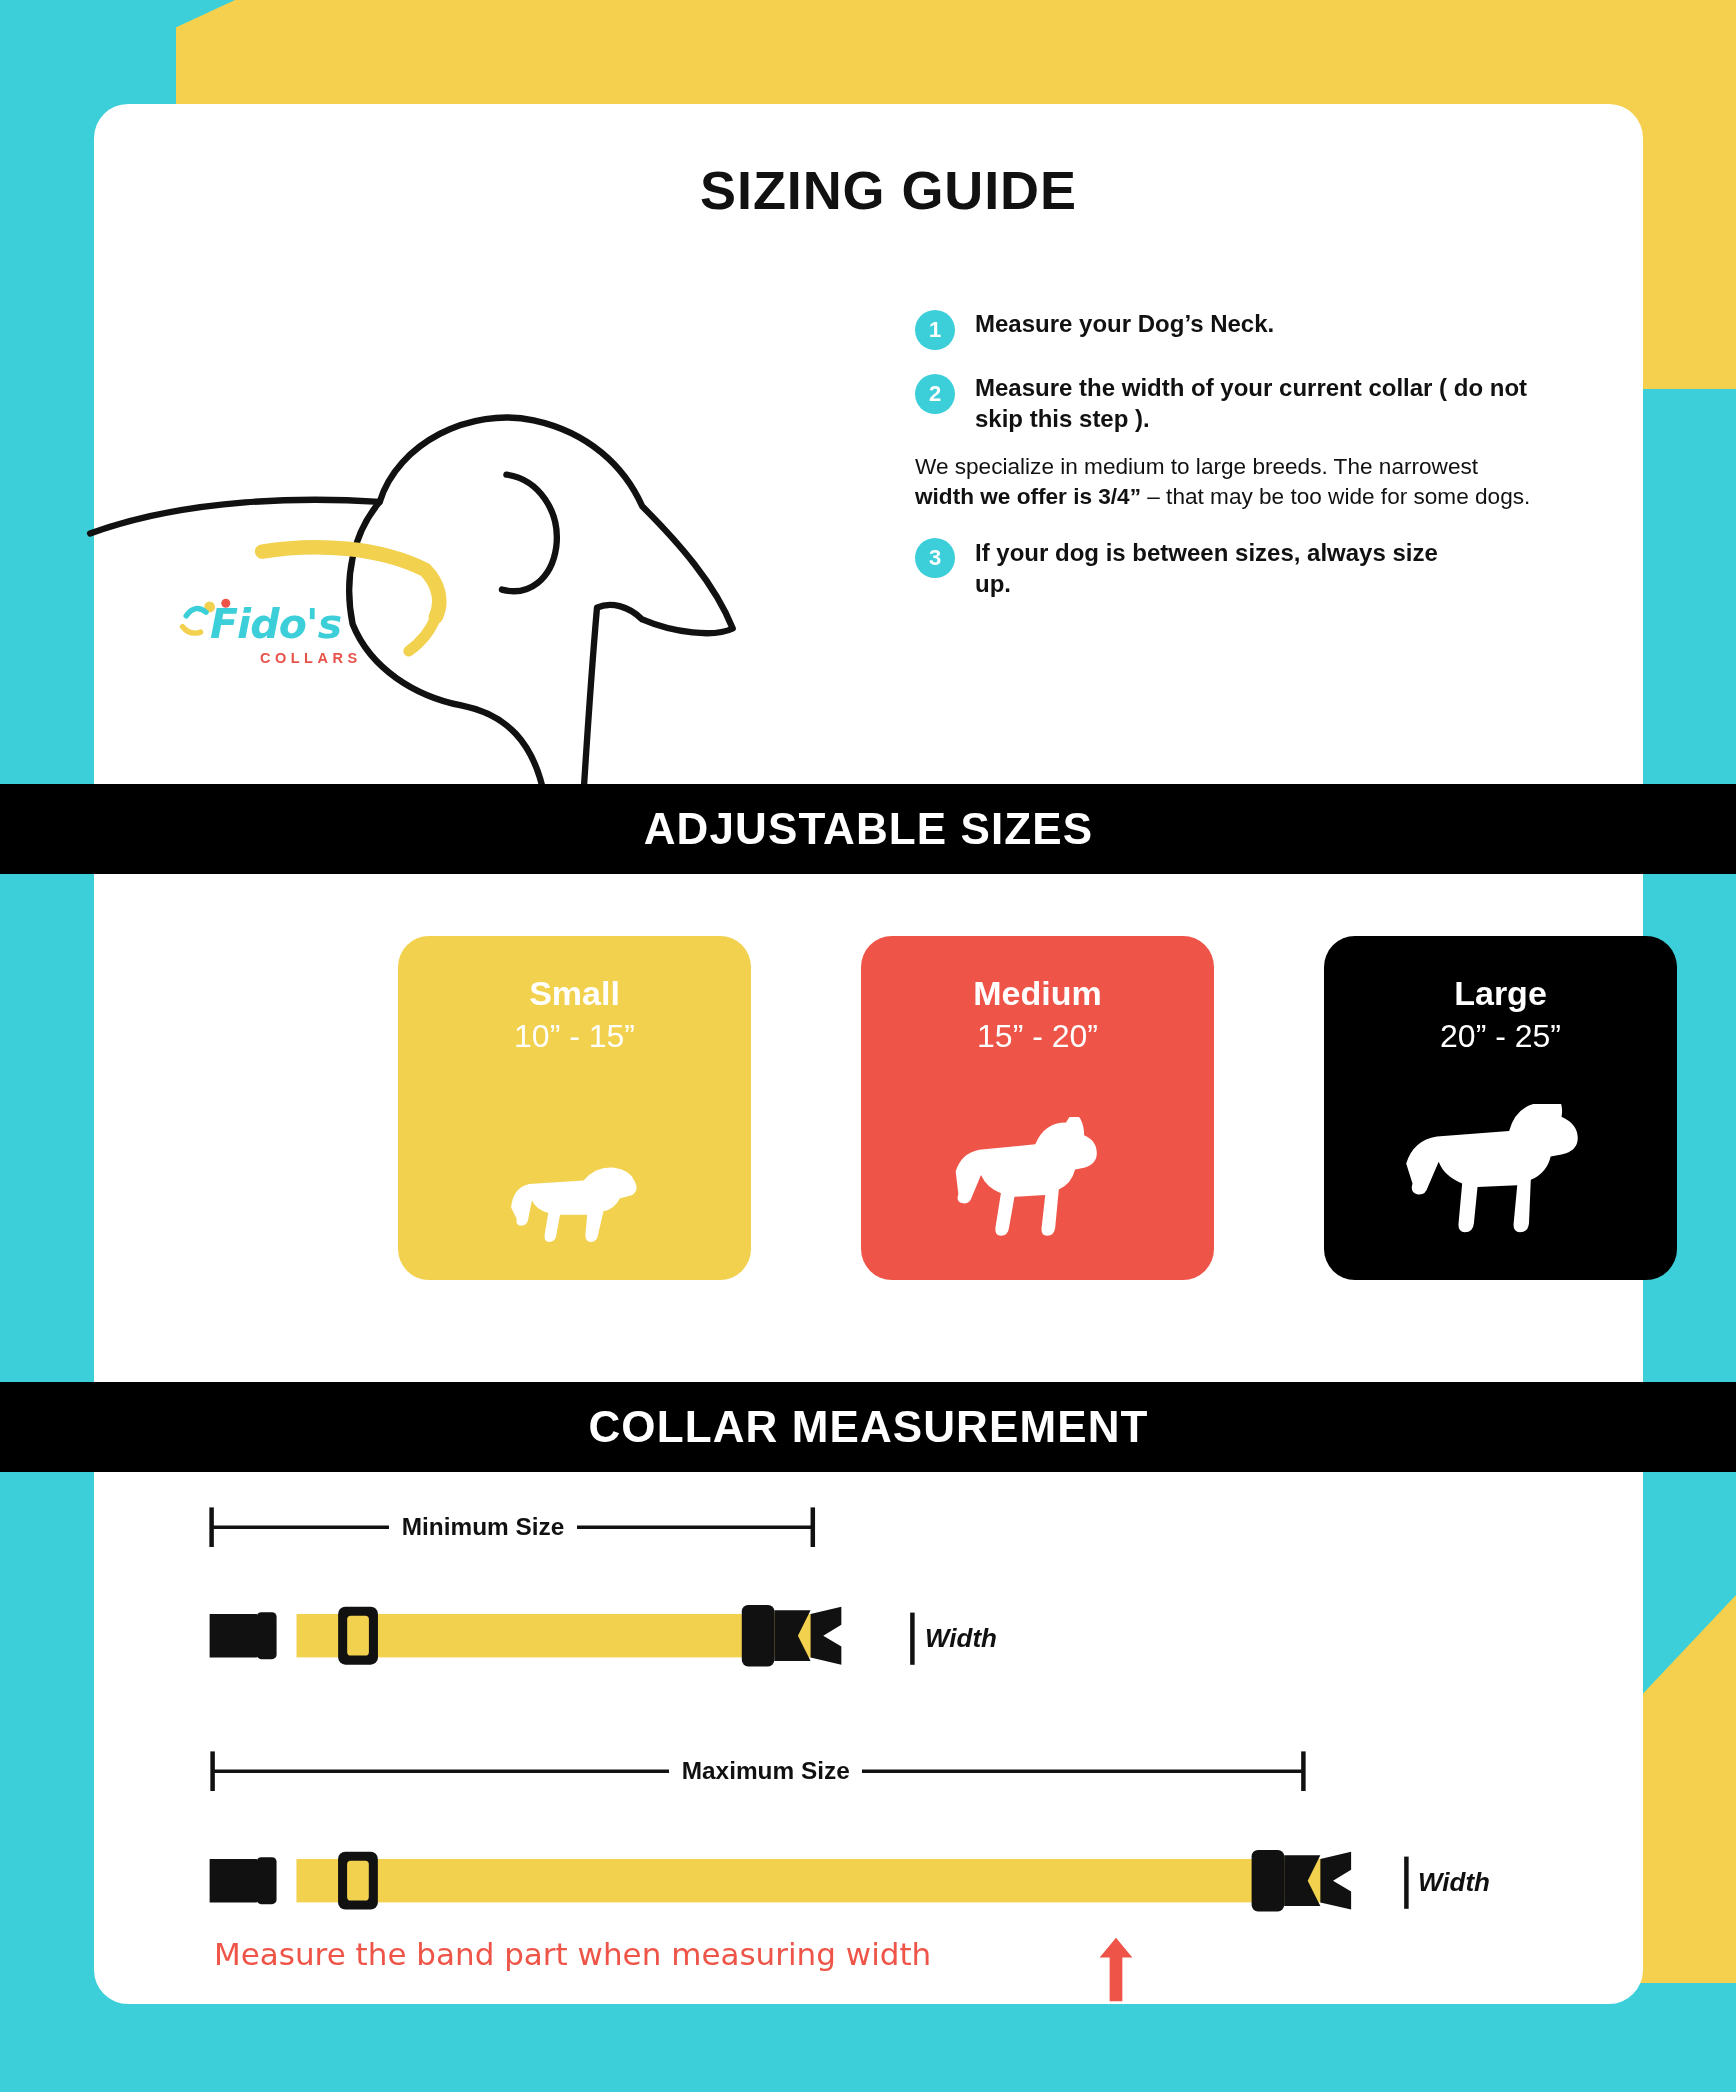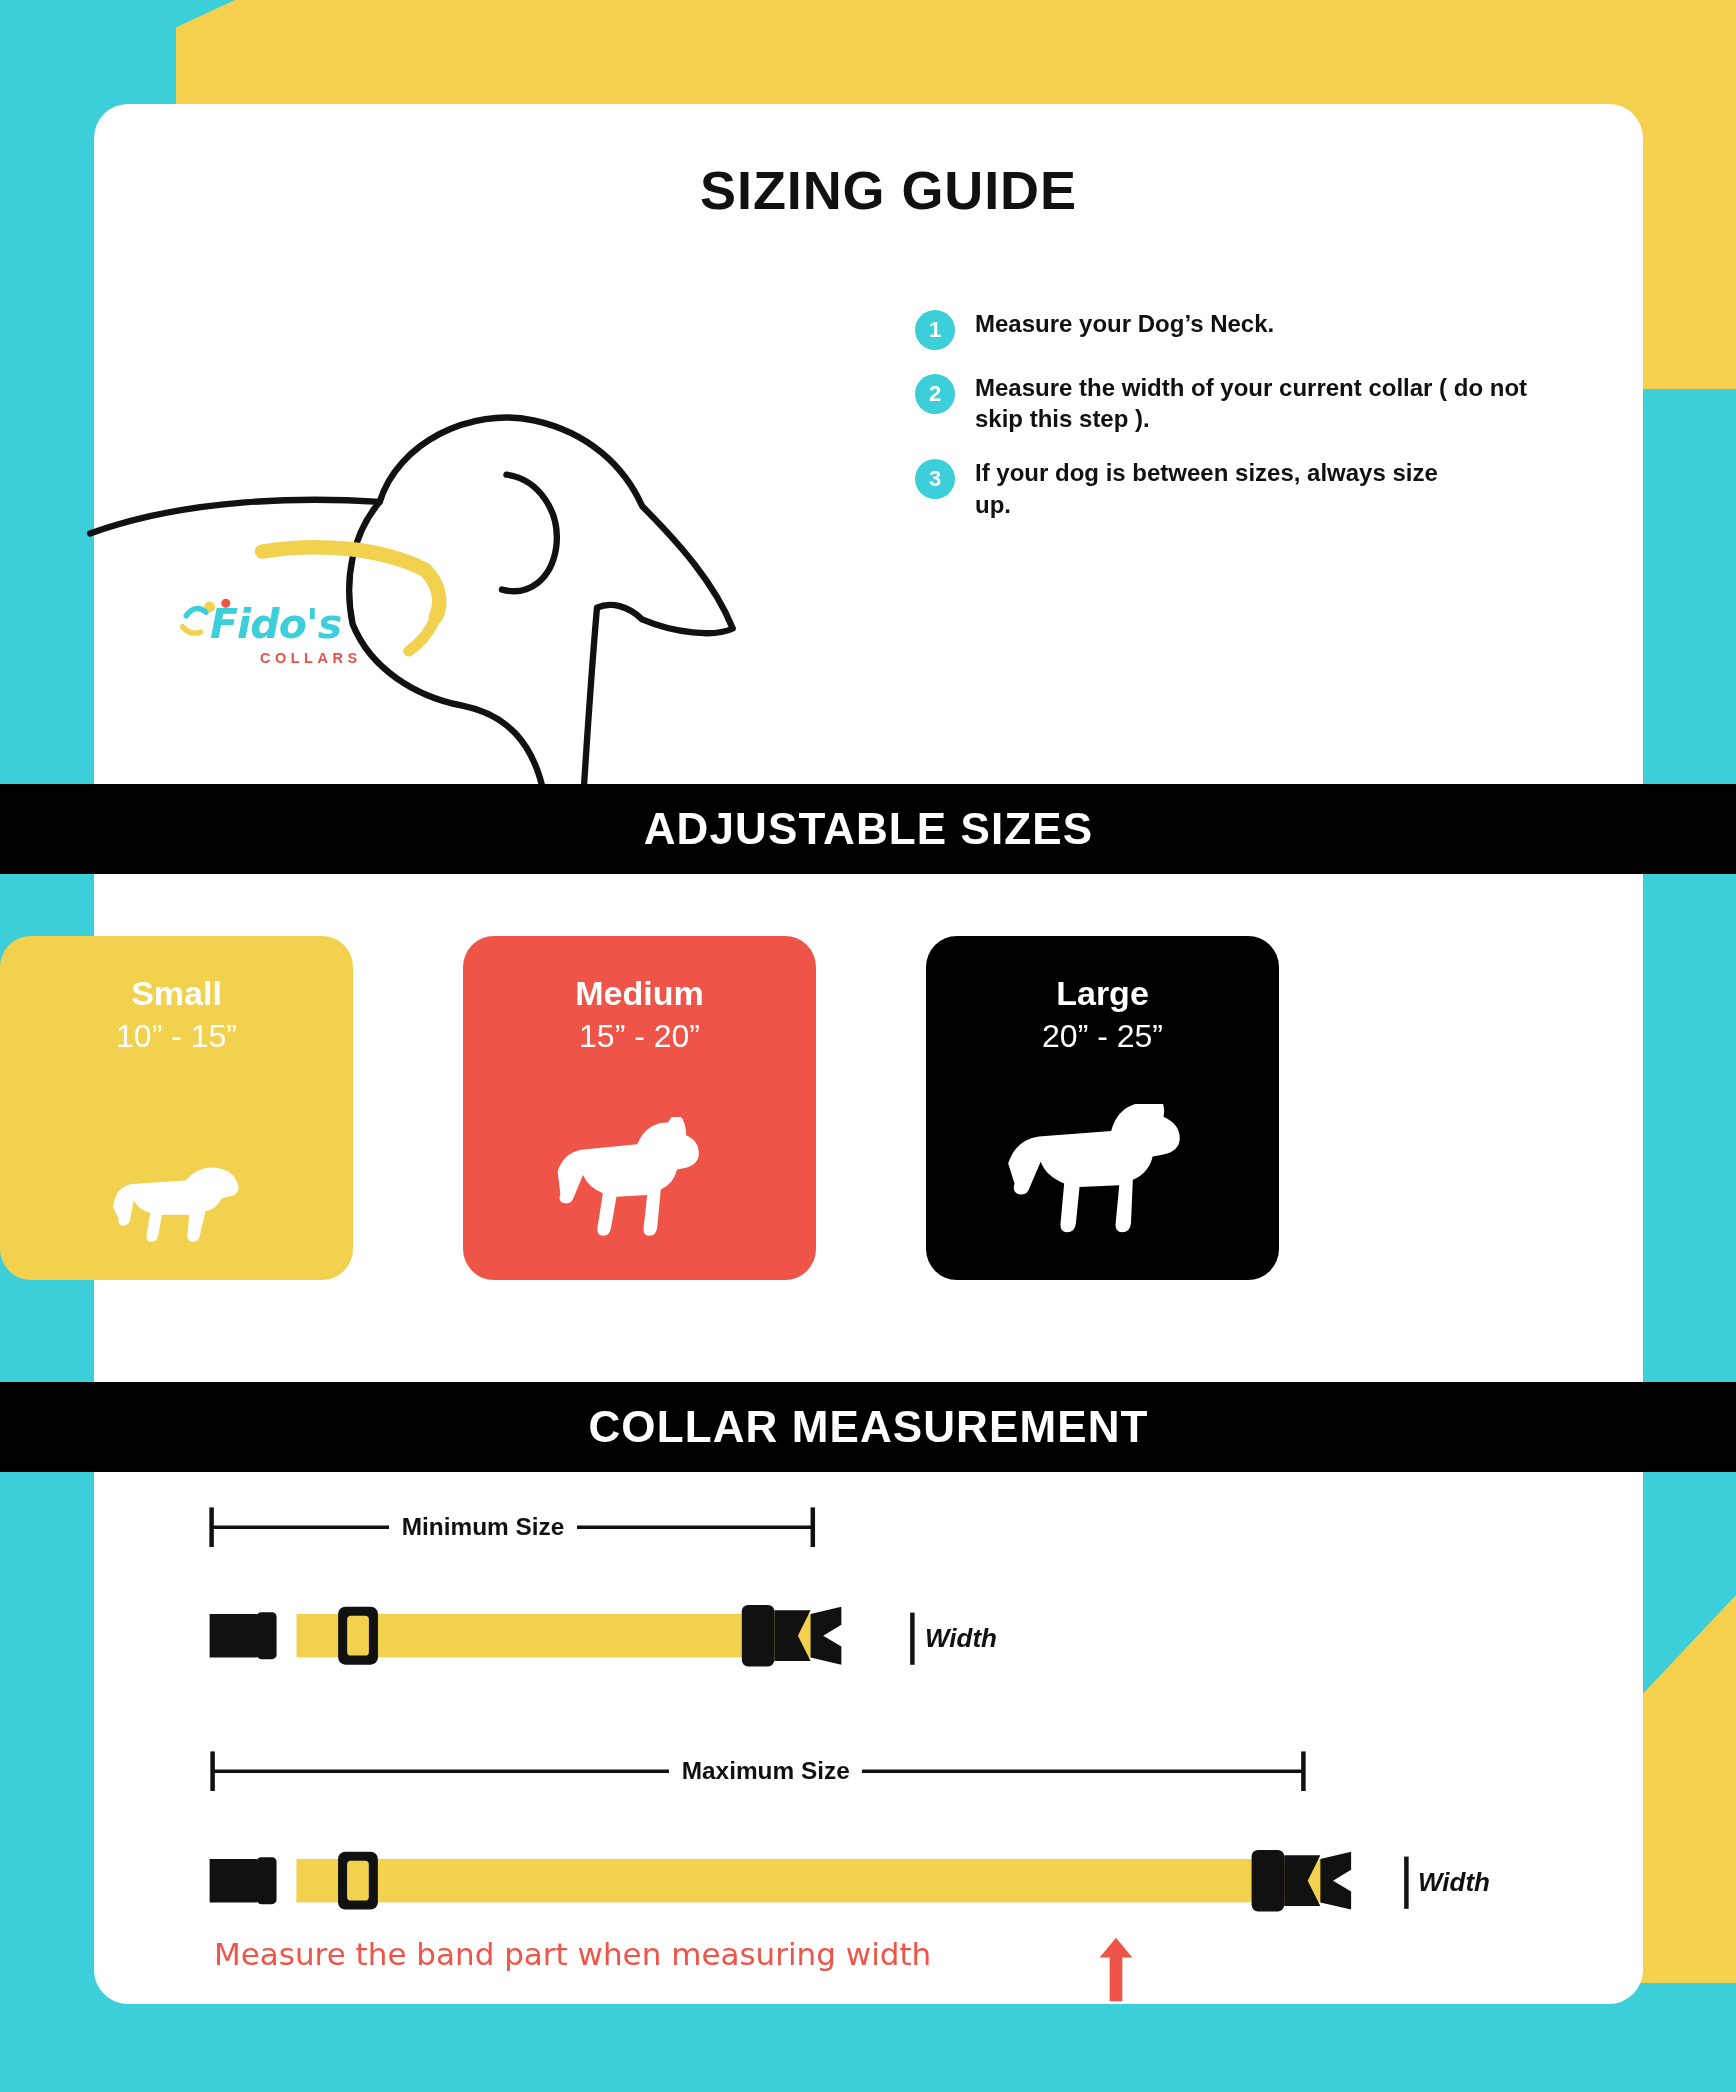--- a/index.html
+++ b/index.html
@@ -68,21 +68,21 @@
     margin-right:20px;margin-top:1.8px;
   }
   .step .txt{font-size:24px;font-weight:bold;color:#111;line-height:1.32;}
   .note{
     margin-left:0;margin-top:-5.4px;margin-bottom:23.5px;
     font-size:22.6px;color:#111;line-height:1.36;width:624px;
   }
   .note b{font-weight:bold;}
 
   
-  .sizes{position:absolute;top:936px;left:0;width:1392px;display:flex;justify-content:flex-start;gap:110px;}
+  .sizes{position:absolute;top:936px;left:0;width:1677px;display:flex;justify-content:flex-end;gap:110px;}
   .size-card{
     width:353px;height:344px;border-radius:31px;position:relative;
     display:flex;flex-direction:column;align-items:center;
   }
   .size-card .nm{margin-top:38px;font-size:34px;font-weight:bold;color:#ffffff;}
   .size-card .rg{margin-top:5.4px;font-size:32px;color:#ffffff;}
   .size-card .dog{position:absolute;bottom:27px;left:0;width:100%;display:flex;justify-content:center;}
   .c-small{background:#f2d14f;}
   .c-medium{background:#ee5548;}
   .c-large{background:#000000;}
@@ -136,20 +136,21 @@
 
 <div class="steps">
   <div class="step">
     <div class="num">1</div>
     <div class="txt">Measure your Dog’s Neck.</div>
   </div>
   <div class="step">
     <div class="num">2</div>
     <div class="txt" style="width:561px;">Measure the width of your current collar ( do not skip this step ).</div>
   </div>
+  <div class="note"><span>We specialize in medium to large breeds. The narrowest </span><b>width we offer is 3/4”</b><span> – that may be too wide for some dogs.</span></div>
   <div class="step">
     <div class="num">3</div>
     <div class="txt" style="width:488px;">If your dog is between sizes, always size up.</div>
   </div>
 </div>
 
 <div class="blackbar" id="bar-adjustable">
   <span>ADJUSTABLE SIZES</span>
 </div>
 

